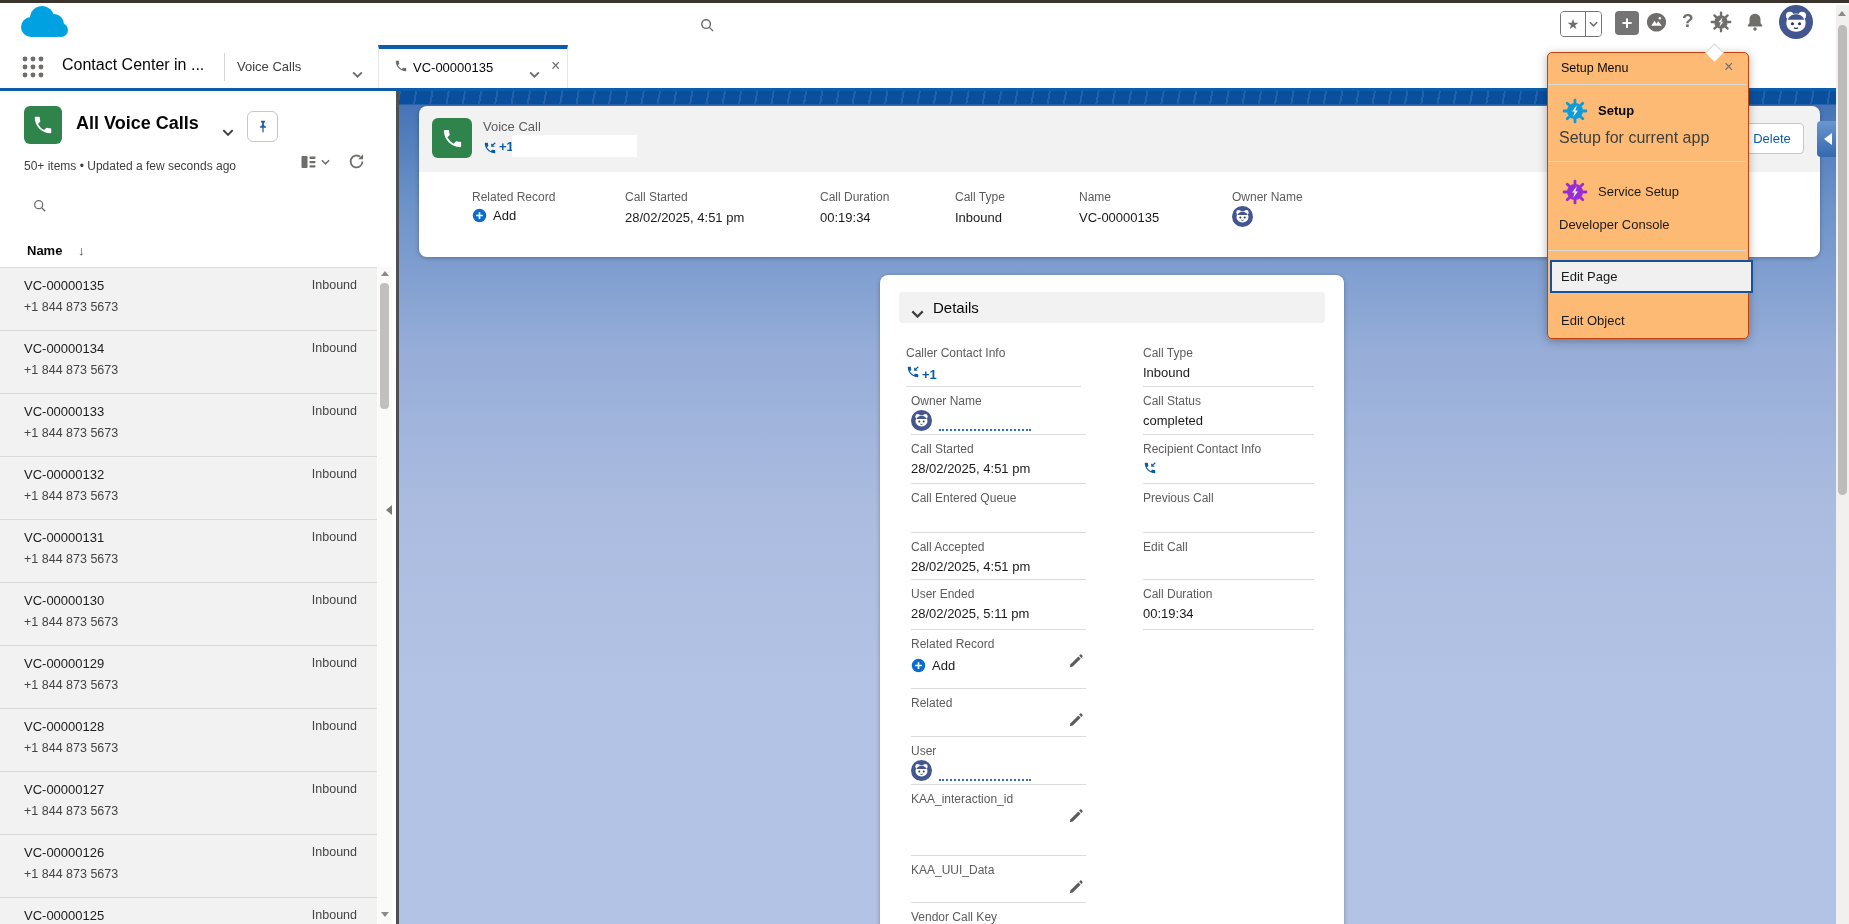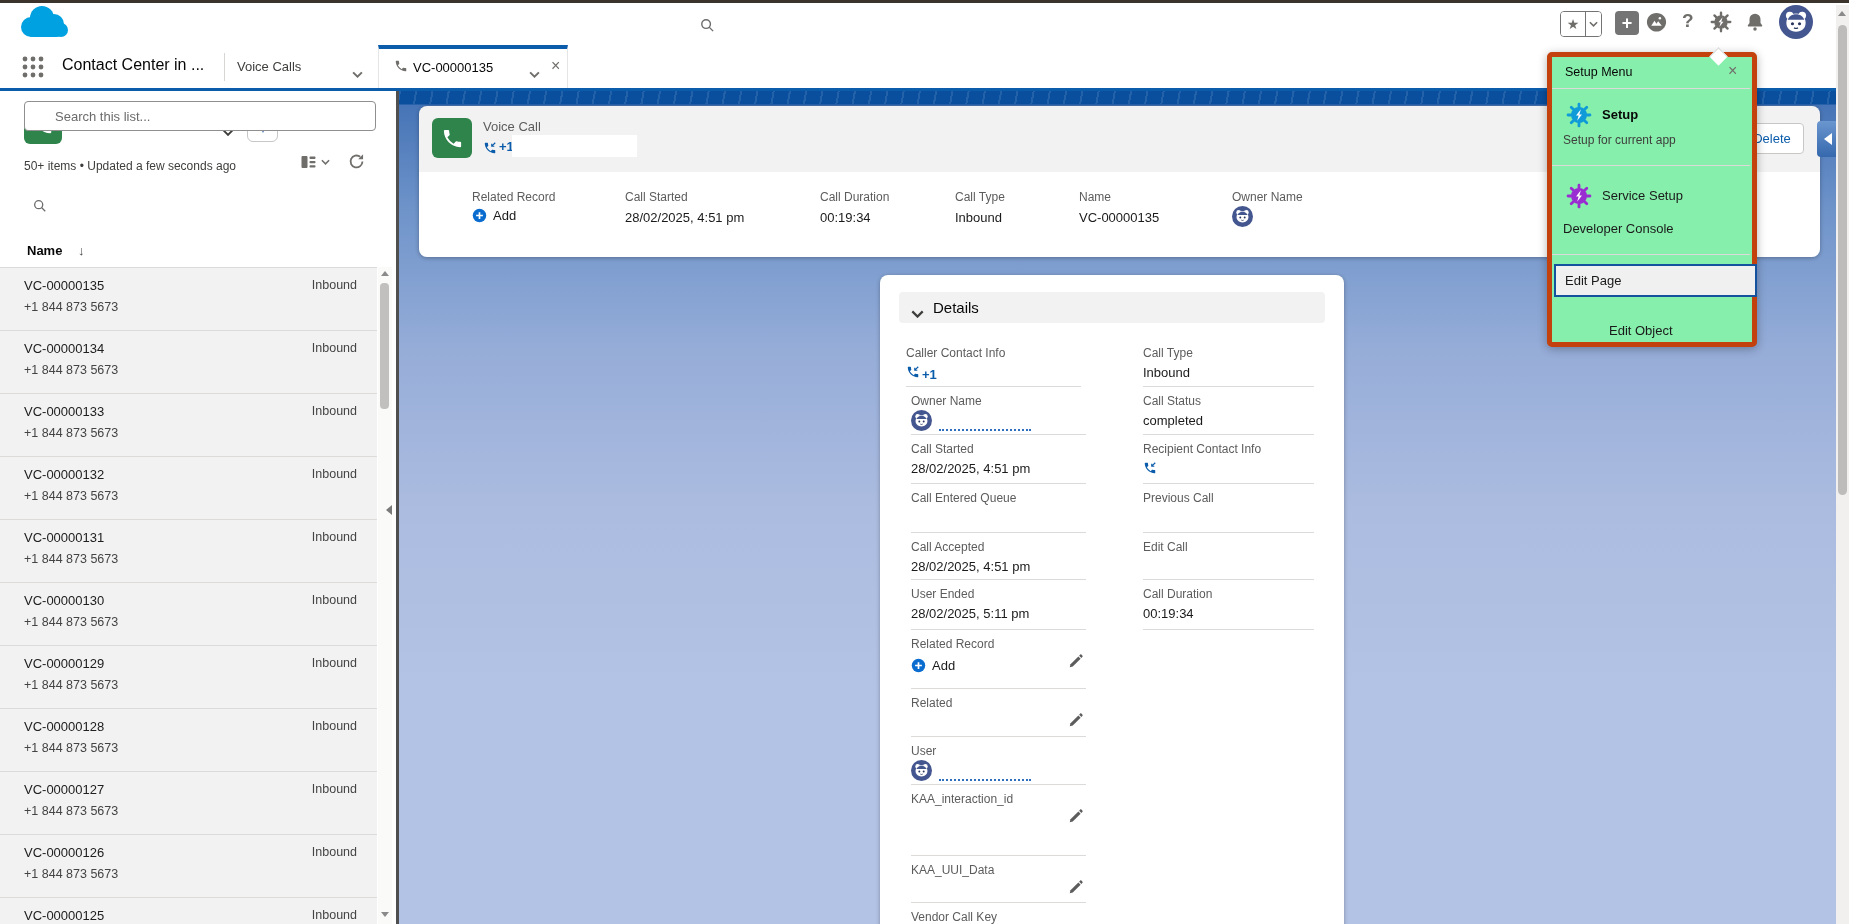--- a/index.html
+++ b/index.html
@@ -103,31 +103,31 @@
   .masked-link{display:inline-block;width:92px;height:11px;border-bottom:2px dotted #2e6fc0;cursor:pointer;}
   .avrow{position:absolute;left:0;top:16px;display:flex;align-items:flex-end;gap:7px;}
   
   #right-scroll{left:1836px;top:5px;width:13px;height:919px;background:#f1f0ef;z-index:30;}
   #rs-up{position:absolute;left:2px;top:6px;}
   #rs-thumb{position:absolute;left:2px;top:20px;width:9px;height:470px;background:#bdbcbb;border-radius:5px;}
   #panel-collapse{left:1817px;top:121px;width:22px;height:36px;border:none;border-radius:4px 0 0 4px;
     background:linear-gradient(#6b96cf,#3568ad);z-index:20;cursor:pointer;display:flex;align-items:center;justify-content:center;}
   #panel-collapse .tri{width:0;height:0;border-top:6px solid transparent;border-bottom:6px solid transparent;border-right:8px solid #fff;}
   
-  #setup-popover{left:1547px;top:52px;width:200px;height:285px;background:#86efac;border:5px solid #c2410c;
+  #setup-popover{left:1547px;top:52px;width:200px;height:285px;background:#fdba74;border:1px solid #c2410c;
     border-radius:5px;box-shadow:0 2px 10px rgba(0,0,0,.3);z-index:50;}
   #sp-caret{position:absolute;left:160px;top:-7px;width:12px;height:12px;background:#fff;
     border-left:1px solid #d8d8d8;border-top:1px solid #d8d8d8;transform:rotate(45deg);}
   #sp-title{position:absolute;left:13px;top:8px;font-size:12.5px;color:#080707;}
   #sp-close{position:absolute;left:176px;top:5px;font-size:16px;color:#706e6b;cursor:pointer;}
   #sp-divider0{position:absolute;left:0;top:31px;width:198px;border-top:1px solid #dddbda;}
   .sp-div{position:absolute;left:0;width:198px;border-top:1px solid #dddbda;}
   .sp-item{position:absolute;cursor:pointer;font-size:13px;color:#1a1a1a;white-space:nowrap;}
   .sp-bold{font-weight:bold;color:#080707;}
-  .sp-desc{position:absolute;font-size:12px;color:#3e3e3c;cursor:pointer;}
+  .sp-desc{position:absolute;font-size:16px;color:#3e3e3c;cursor:pointer;}
   #sp-focus{position:absolute;left:2px;top:207px;width:190px;height:29px;background:#f1f0f0;
     border:2px solid #14529e;display:flex;align-items:center;padding-left:9px;cursor:pointer;font-size:13px;color:#1a1a1a;}
 </style>
 </head>
 <body>
 
 <div id="screen">
   <div class="abs" id="chrome-strip"></div>
 
   <div class="abs" id="topbar">
@@ -311,21 +311,20 @@
           <span class="tp">Inbound</span>
         </div>
       </div>
     <div class="abs" id="list-scroll">
       <span class="tri-up" id="ls-up"></span>
       <span class="thumb"></span>
       <span class="tri-down" id="ls-down"></span>
     </div>
     <span class="abs" id="side-collapse"></span>
   </div>
-  <input class="abs" id="list-search" style="z-index: 6;" placeholder="Search this list...">
 
   <div class="abs" id="content">
     <div class="abs" id="band-pattern"></div>
 
     <div class="abs" id="record-card">
       <div class="abs" id="rc-top">
         <div class="abs" id="rc-tile">
             <svg width="23" height="23" viewBox="0 0 24 24">
               <path fill="#fff" d="M6.62 10.79a15.05 15.05 0 0 0 6.59 6.59l2.2-2.2a1 1 0 0 1 1.02-.24c1.12.37 2.33.57 3.57.57a1 1 0 0 1 1 1V20a1 1 0 0 1-1 1C10.85 21 3 13.15 3 4a1 1 0 0 1 1-1h3.5a1 1 0 0 1 1 1c0 1.24.2 2.45.57 3.57a1 1 0 0 1-.25 1.02l-2.2 2.2z"></path>
             </svg>
@@ -552,15 +551,15 @@
           <rect x="10.7" y="0.6" width="2.6" height="5.2" rx="1.2" fill="#9a2dd1" transform="rotate(315 12 12)"></rect>
           <circle cx="12" cy="12" r="7.4" fill="#9a2dd1"></circle>
           <path fill="#fff" d="M13.7 6.8l-4.4 5.6h2.4l-1.4 4.8 4.4-5.6h-2.4z"></path>
         </svg></span>
     <span class="sp-item" style="left:50px;top:131px;">Service Setup</span>
     <span class="sp-item" style="left:11px;top:164px;">Developer Console</span>
     <span class="sp-div" style="top:197px;"></span>
     <div id="sp-focus">
         <span>Edit Page</span>
       </div>
-    <span class="sp-item" style="left:13px;top:266px;margin-left:44px;">Edit Object</span>
+    <span class="sp-item" style="left:13px;top:260px;">Edit Object</span>
   </div>
 </div>
 
 </body></html>

